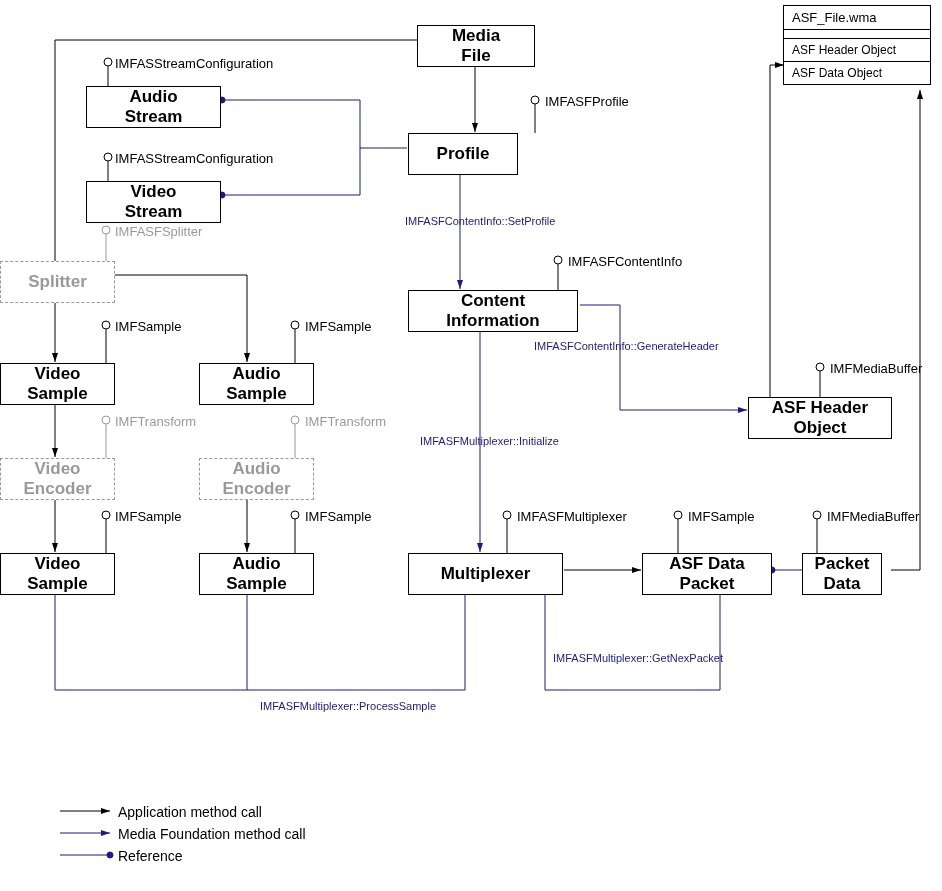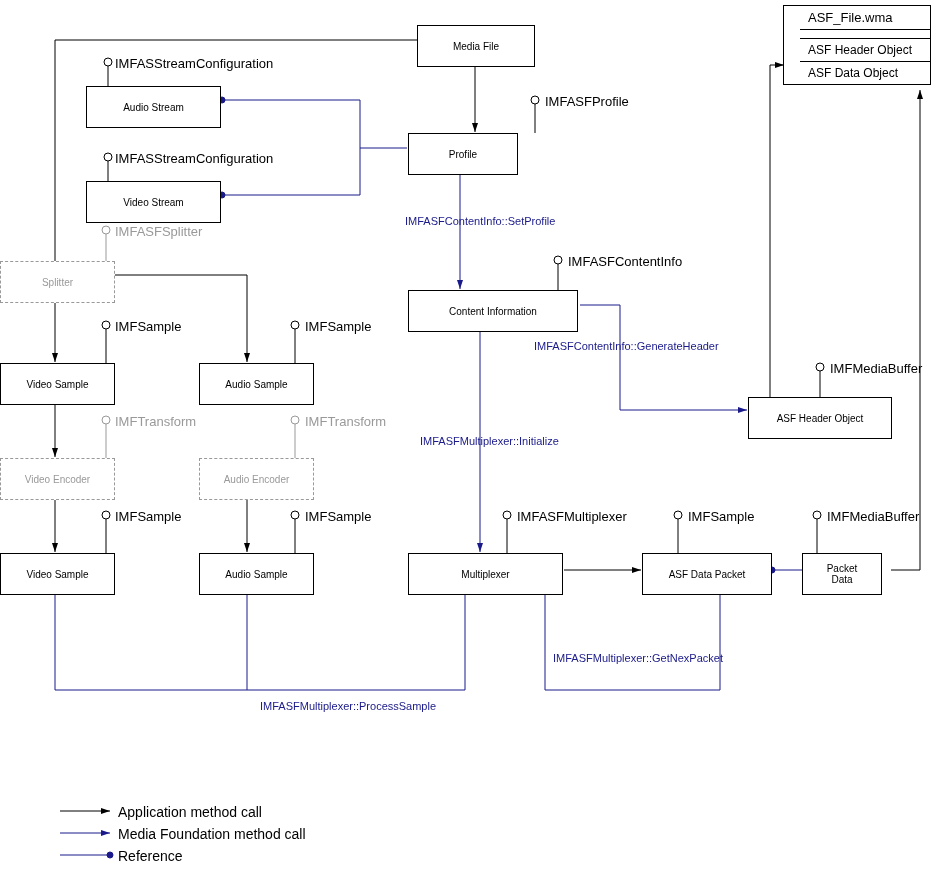--- a/index.html
+++ b/index.html
@@ -13,21 +13,22 @@
 }
 .box {
   position: absolute;
   border: 1px solid #000;
   background: #fff;
   display: flex;
   align-items: center;
   justify-content: center;
   text-align: center;
   padding: 20px;
-  font-size: 10px;
+  font-size: 17px;
+  font-weight: bold;
 }
 .box-dashed {
   border: 1px dashed #999;
   color: #999;
 }
 .iface-label {
   position: absolute;
   font-size: 13px;
   color: #000;
   white-space: nowrap;
@@ -40,21 +41,20 @@
   white-space: nowrap;
 }
 .legend-label {
   position: absolute;
   font-size: 14px;
 }
 .filebox {
   position: absolute;
   border: 1px solid #000;
   background: #fff;
-  padding-left: 16px;
 }
 .filebox-title {
   padding: 4px 8px;
   font-size: 13px;
   border-bottom: 1px solid #000;
 }
 .filebox-row {
   padding: 4px 8px;
   font-size: 12px;
   border-bottom: 1px solid #000;

